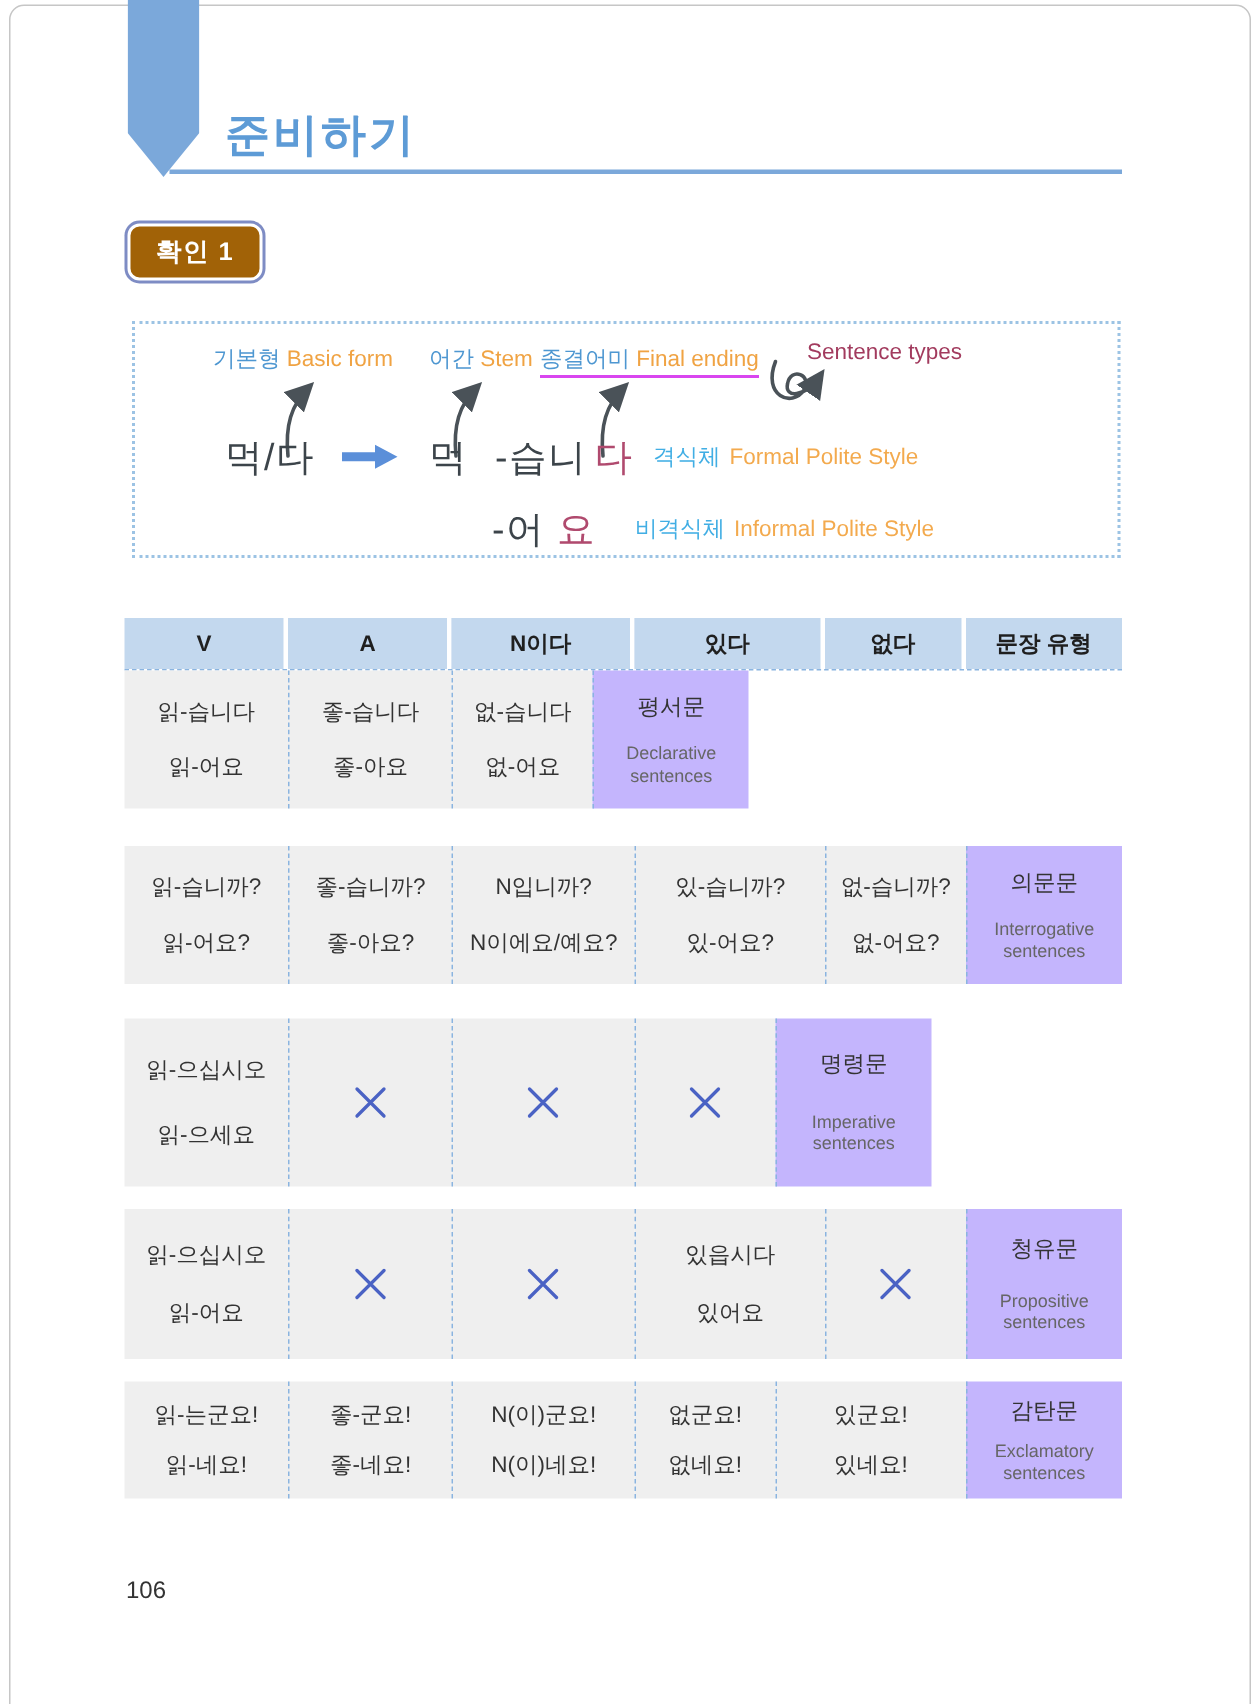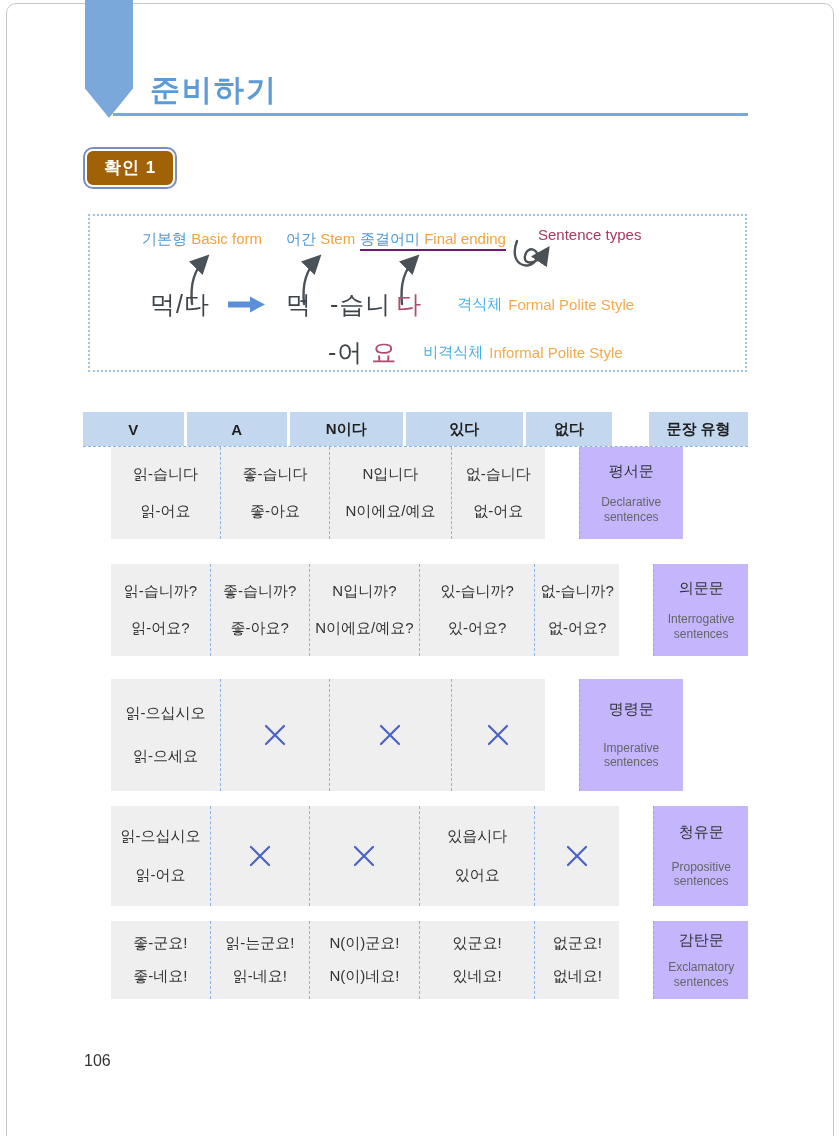--- a/index.html
+++ b/index.html
@@ -15,21 +15,21 @@
                  color:#5d9bd6;letter-spacing:2px;}
   .title-rule{position:absolute;left:113px;top:113px;width:635px;height:3px;background:#7ba8da;}
   .badge{position:absolute;left:85px;top:149px;background:#a16207;color:#fff;font-size:17px;
          font-weight:bold;padding:5px 17px 6px;border-radius:8px;border:2px solid #fff;
          box-shadow:0 0 0 2px #7e8cc4;letter-spacing:1px;}
   
   .diagram{position:absolute;left:88px;top:214px;width:659px;height:158px;
            border:2px dotted #9cc3e4;box-sizing:border-box;}
   .lbl{position:absolute;font-size:15px;white-space:nowrap;}
   .lbl .ko{color:#4e97d1;margin-top:33px;} .lbl .en{color:#f0a343;}
-  .lbl-underline{border-bottom:2px solid #701a75;padding-bottom:2px;text-align:center;}
+  .lbl-underline{border-bottom:2px solid #d946ef;padding-bottom:2px;text-align:center;}
   .lbl-st{position:absolute;left:448px;top:10px;font-size:15px;color:#a23b5e;white-space:nowrap;}
   .arrows{position:absolute;left:0;top:0;width:659px;height:158px;}
   .exline{position:absolute;display:flex;align-items:center;white-space:nowrap;}
   .exline1{left:60px;top:72px;}
   .exline2{left:238px;top:120px;}
   .hw{font-size:25px;color:#3c444a;letter-spacing:1px;}
   .hw-red{color:#b04a6e;}
   .style-ko{font-size:15px;color:#41aee4;}
   .style-en{font-size:15px;color:#f3aa4e;margin-left:6px;}
   .rarrow{margin:0 20px 0 18px;}
@@ -40,25 +40,25 @@
   .hcell{background:#c3d8ee;display:flex;align-items:center;justify-content:center;
          font-size:15px;font-weight:bold;color:#1f1f1f;box-sizing:border-box;
          border-right:3px solid #fff;}
   .hcell:last-child{border-right:none;}
   .tbody{display:flex;}
   .t1 .tbody{border-top:1px dashed #8ab4e0;}
   .h92 .tbody{height:92px;} .h112 .tbody{height:112px;} .h100 .tbody{height:100px;} .h78 .tbody{height:78px;}
   .cell{background:#efefef;display:flex;flex-direction:column;justify-content:space-evenly;
         align-items:center;box-sizing:border-box;font-size:15px;color:#333;
         border-left:1px dashed #8ab4e0;text-align:center;}
-  .cell:first-child{border-left:none;margin-left:28px;}
+  .cell:first-child{border-left:none;}
   .typecell{background:#c4b5fd;}
   .type-ko{font-size:15px;color:#333;}
   .type-en{font-size:12px;color:#666;line-height:1.2;width:90%;}
-  .c0{width:16.4%;} .c1{width:16.4%;} .c2{width:18.3%;} .c3{width:19.1%;} .c4{width:14.1%;} .c5{width:15.7%;margin-left:34px;}
+  .c0{width:16.4%;} .c1{width:16.4%;} .c2{width:18.3%;} .c3{width:19.1%;} .c4{width:14.1%;} .c5{width:15.7%;}
   .note{font-size:11.5px;color:#555;display:flex;align-items:center;justify-content:center;gap:4px;}
   .kmain{font-size:15px;color:#333;}
   
   .page-number{position:absolute;left:84px;top:1052px;font-size:16px;color:#333;}
 </style>
 </head>
 <body>
 
 <div class="canvas">
   <div class="page-frame"></div>
@@ -96,21 +96,21 @@
     <div class="lbl-st">Sentence types</div>
 
     <div class="exline exline1">
       <span class="hw">먹/다</span>
       <svg class="rarrow" width="38" height="17" viewBox="0 0 38 17">
         <polygon points="0,5.5 22,5.5 22,0.5 37,8.5 22,16.5 22,11.5 0,11.5" fill="#5b8fd9"></polygon>
       </svg>
       <span class="hw">먹</span>
       <span class="hw" style="margin-left:18px;">-습니</span>
       <span class="hw hw-red" style="margin-left:5px;">다</span>
-      <span class="style-ko" style="margin-left:35px;">격식체</span>
+      <span class="style-ko" style="margin-left:13px;">격식체</span>
       <span class="style-en">Formal Polite Style</span>
     </div>
     <div class="exline exline2">
       <span class="hw">-어</span>
       <span class="hw hw-red" style="margin-left:8px;">요</span>
       <span class="style-ko" style="margin-left:26px;">비격식체</span>
       <span class="style-en">Informal Polite Style</span>
     </div>
   </div>
 
@@ -125,24 +125,20 @@
     </div>
     <div class="tbody">
       <div class="cell c0">
         <div>읽-습니다</div>
         <div>읽-어요</div>
       </div>
       <div class="cell c1">
         <div>좋-습니다</div>
         <div>좋-아요</div>
       </div>
-      <div class="cell c2">
-        <div>N입니다</div>
-        <div>N이에요/예요</div>
-      </div>
       <div class="cell c4">
         <div>없-습니다</div>
         <div>없-어요</div>
       </div>
       <div class="cell c5 typecell">
         <div class="type-ko">평서문</div>
         <div class="type-en">Declarative sentences</div>
       </div>
     </div>
   </div>
@@ -231,40 +227,40 @@
       </div>
       <div class="cell c5 typecell">
         <div class="type-ko">청유문</div>
         <div class="type-en">Propositive sentences</div>
       </div>
     </div>
   </div>
 
   <div class="tbl t5 h78">
     <div class="tbody">
+      <div class="cell c0">
+        <div>읽-는군요!</div>
+        <div>읽-네요!</div>
+      </div>
       <div class="cell c1">
         <div>좋-군요!</div>
         <div>좋-네요!</div>
       </div>
-      <div class="cell c0">
-        <div>읽-는군요!</div>
-        <div>읽-네요!</div>
-      </div>
       <div class="cell c2">
         <div>N(이)군요!</div>
         <div>N(이)네요!</div>
+      </div>
+      <div class="cell c4">
+        <div>없군요!</div>
+        <div>없네요!</div>
       </div>
       <div class="cell c3">
         <div>있군요!</div>
         <div>있네요!</div>
       </div>
-      <div class="cell c4">
-        <div>없군요!</div>
-        <div>없네요!</div>
-      </div>
       <div class="cell c5 typecell">
         <div class="type-ko">감탄문</div>
         <div class="type-en">Exclamatory sentences</div>
       </div>
     </div>
   </div>
 
   <div class="page-number">106</div>
 </div>
 

